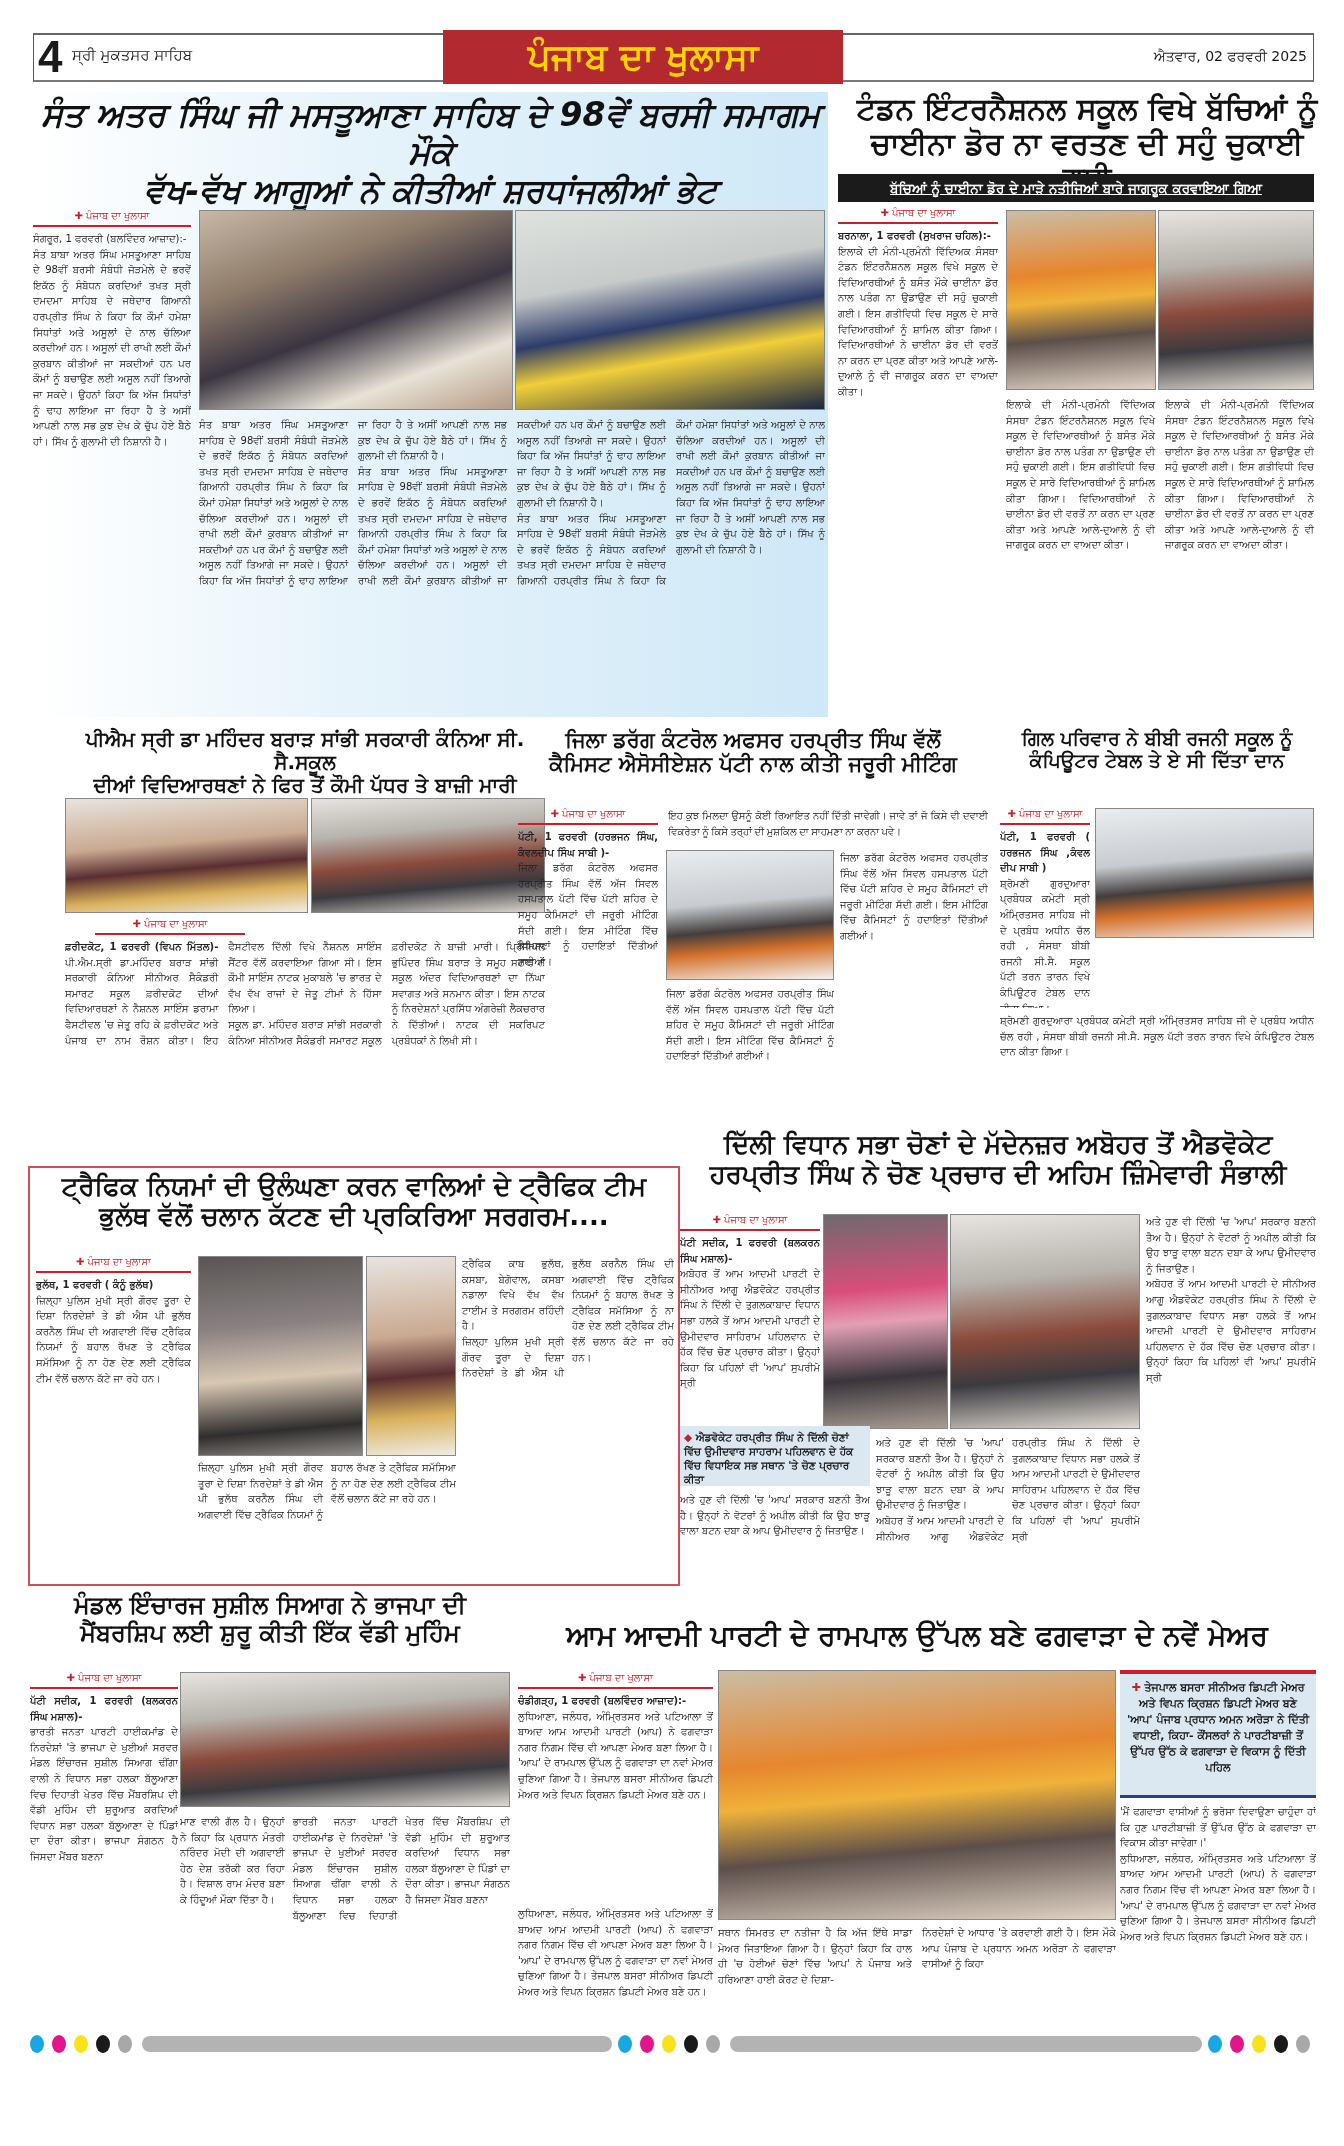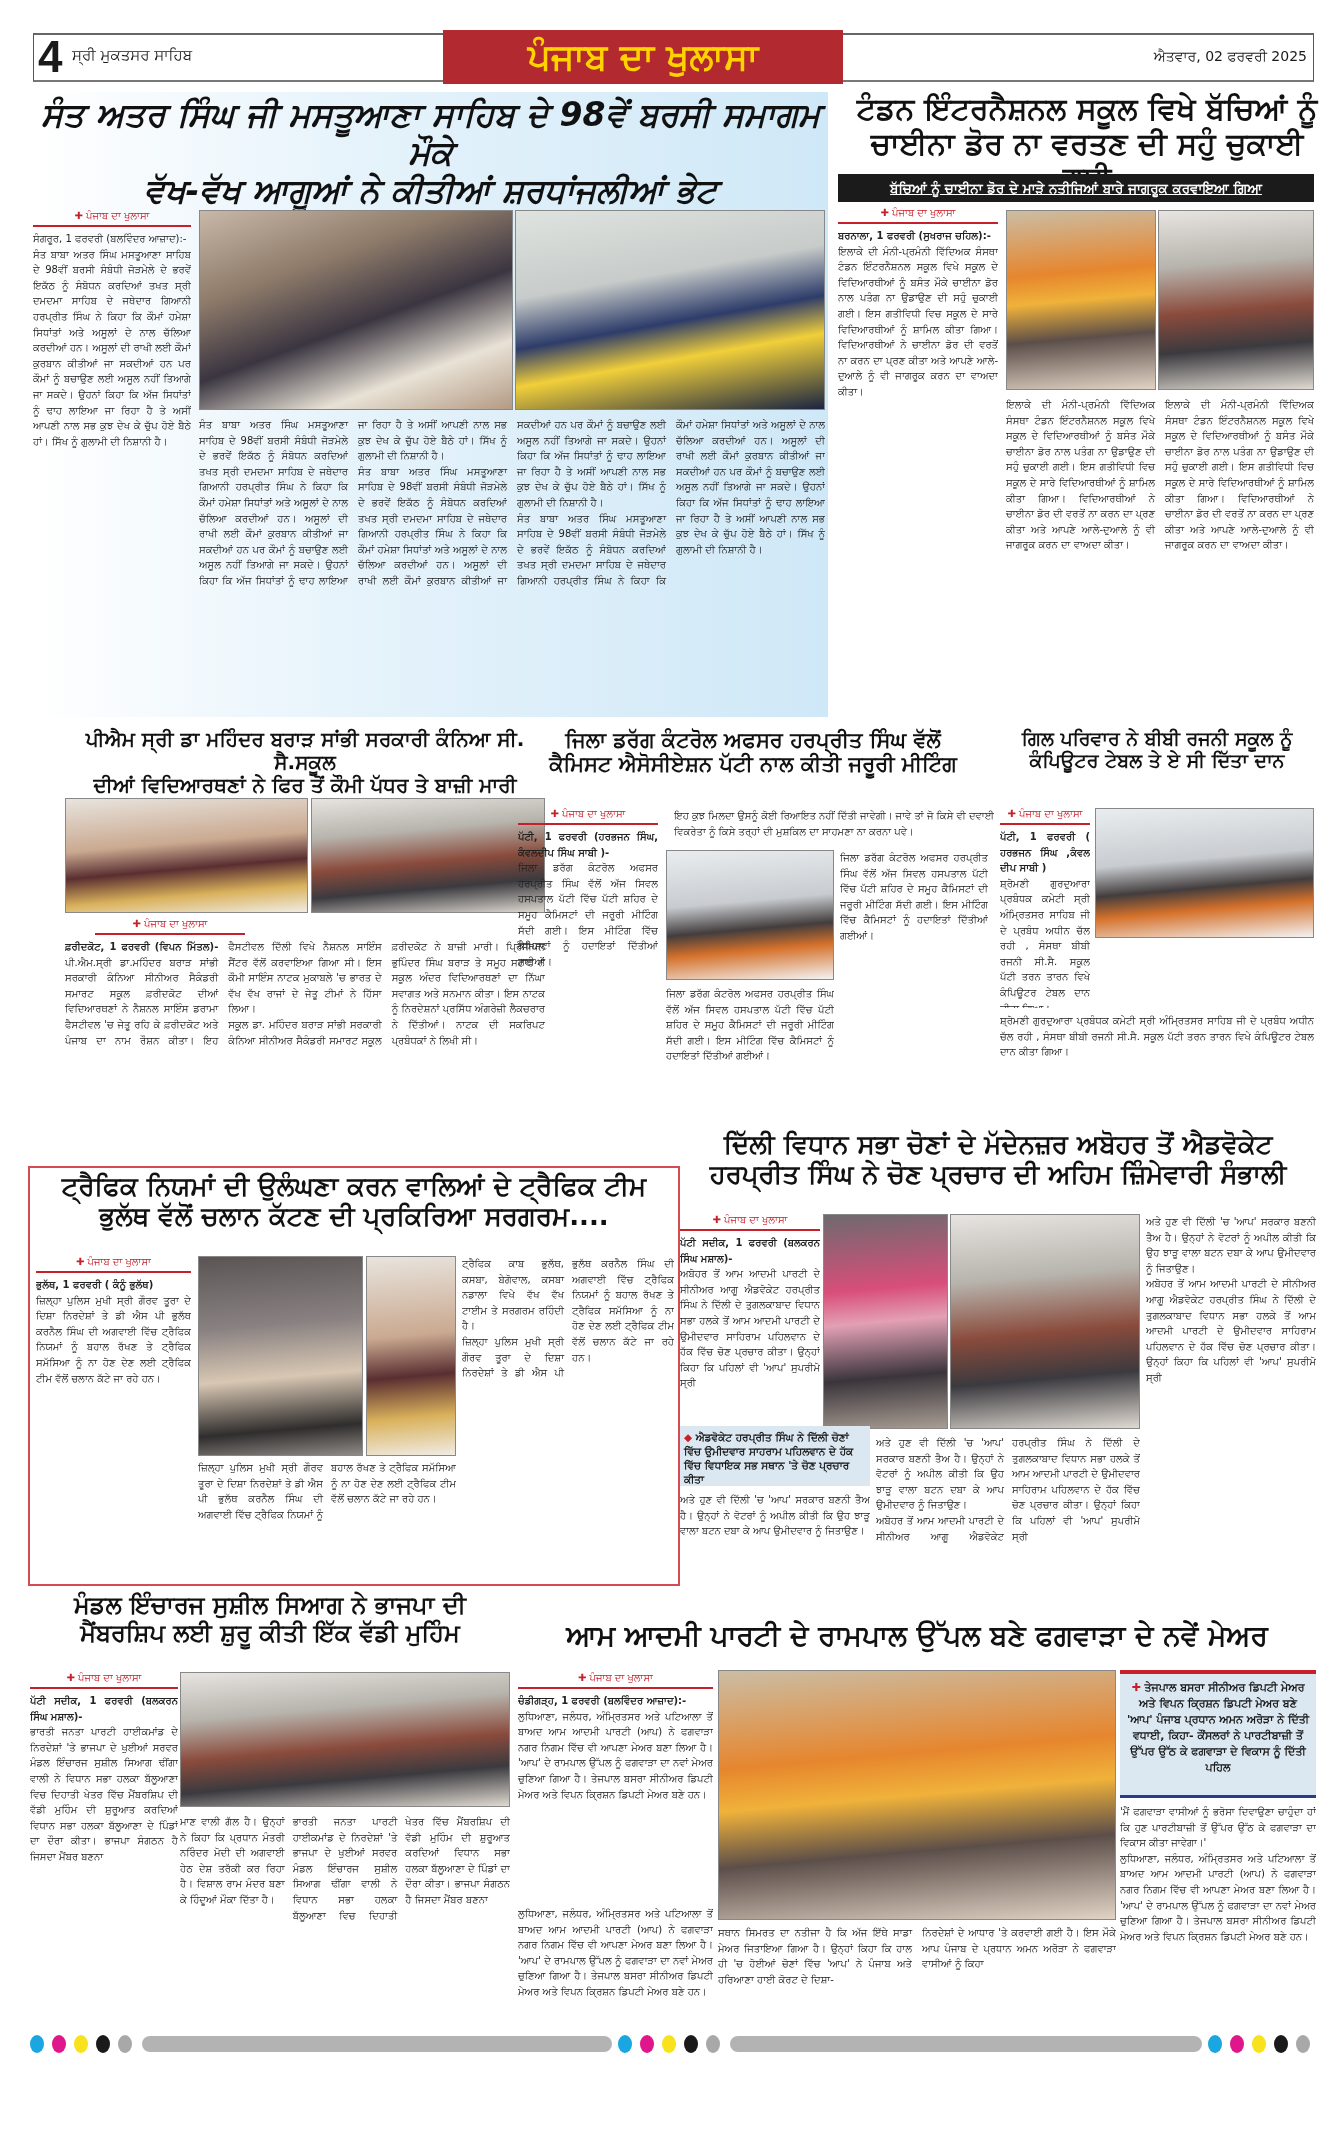--- a/index.html
+++ b/index.html
@@ -97,21 +97,21 @@
 <div class="abs" style="left:518px;top:728px;width:470px;height:430px;">
   <div class="hl" style="position:absolute;left:0;top:0;width:470px;font-size:21px;">
     <div>ਜਿਲਾ ਡਰੱਗ ਕੰਟਰੋਲ ਅਫਸਰ ਹਰਪ੍ਰੀਤ ਸਿੰਘ ਵੱਲੋਂ</div>
     <div>ਕੈਮਿਸਟ ਐਸੋਸੀਏਸ਼ਨ ਪੱਟੀ ਨਾਲ ਕੀਤੀ ਜਰੂਰੀ ਮੀਟਿੰਗ</div>
   </div>
   <div class="col" style="left:0;top:80px;width:140px;height:345px;">
     <div class="byline"><span class="tick">✚ </span><span>ਪੰਜਾਬ ਦਾ ਖੁਲਾਸਾ</span></div>
     <div class="body" style="font-weight:bold;">ਪੱਟੀ, 1 ਫਰਵਰੀ (ਹਰਭਜਨ ਸਿੰਘ, ਕੰਵਲਦੀਪ ਸਿੰਘ ਸਾਬੀ )-</div>
     <div class="body">ਜਿਲਾ ਡਰੱਗ ਕੰਟਰੋਲ ਅਫਸਰ ਹਰਪ੍ਰੀਤ ਸਿੰਘ ਵੱਲੋਂ ਅੱਜ ਸਿਵਲ ਹਸਪਤਾਲ ਪੱਟੀ ਵਿੱਚ ਪੱਟੀ ਸ਼ਹਿਰ ਦੇ ਸਮੂਹ ਕੈਮਿਸਟਾਂ ਦੀ ਜਰੂਰੀ ਮੀਟਿੰਗ ਸੱਦੀ ਗਈ। ਇਸ ਮੀਟਿੰਗ ਵਿੱਚ ਕੈਮਿਸਟਾਂ ਨੂੰ ਹਦਾਇਤਾਂ ਦਿੱਤੀਆਂ ਗਈਆਂ।</div>
   </div>
-  <div class="col" style="left:156px;top:80px;width:320px;height:40px;">
+  <div class="col" style="left:150px;top:80px;width:320px;height:40px;font-family:Liberation Serif, serif;">
     <div class="body">ਇਹ ਕੁਝ ਮਿਲਦਾ ਉਸਨੂੰ ਕੋਈ ਰਿਆਇਤ ਨਹੀਂ ਦਿੱਤੀ ਜਾਵੇਗੀ। ਜਾਵੇ ਤਾਂ ਜੋ ਕਿਸੇ ਵੀ ਦਵਾਈ ਵਿਕਰੇਤਾ ਨੂੰ ਕਿਸੇ ਤਰ੍ਹਾਂ ਦੀ ਮੁਸ਼ਕਿਲ ਦਾ ਸਾਹਮਣਾ ਨਾ ਕਰਨਾ ਪਵੇ।</div>
   </div>
   <div class="photo ph-d" style="left:148px;top:122px;width:168px;height:130px;"></div>
   <div class="col" style="left:322px;top:122px;width:148px;height:300px;">
     <div class="body">ਜਿਲਾ ਡਰੱਗ ਕੰਟਰੋਲ ਅਫਸਰ ਹਰਪ੍ਰੀਤ ਸਿੰਘ ਵੱਲੋਂ ਅੱਜ ਸਿਵਲ ਹਸਪਤਾਲ ਪੱਟੀ ਵਿੱਚ ਪੱਟੀ ਸ਼ਹਿਰ ਦੇ ਸਮੂਹ ਕੈਮਿਸਟਾਂ ਦੀ ਜਰੂਰੀ ਮੀਟਿੰਗ ਸੱਦੀ ਗਈ। ਇਸ ਮੀਟਿੰਗ ਵਿੱਚ ਕੈਮਿਸਟਾਂ ਨੂੰ ਹਦਾਇਤਾਂ ਦਿੱਤੀਆਂ ਗਈਆਂ।</div>
   </div>
   <div class="col" style="left:148px;top:258px;width:168px;height:165px;">
     <div class="body">ਜਿਲਾ ਡਰੱਗ ਕੰਟਰੋਲ ਅਫਸਰ ਹਰਪ੍ਰੀਤ ਸਿੰਘ ਵੱਲੋਂ ਅੱਜ ਸਿਵਲ ਹਸਪਤਾਲ ਪੱਟੀ ਵਿੱਚ ਪੱਟੀ ਸ਼ਹਿਰ ਦੇ ਸਮੂਹ ਕੈਮਿਸਟਾਂ ਦੀ ਜਰੂਰੀ ਮੀਟਿੰਗ ਸੱਦੀ ਗਈ। ਇਸ ਮੀਟਿੰਗ ਵਿੱਚ ਕੈਮਿਸਟਾਂ ਨੂੰ ਹਦਾਇਤਾਂ ਦਿੱਤੀਆਂ ਗਈਆਂ।</div>
   </div>
 </div>

